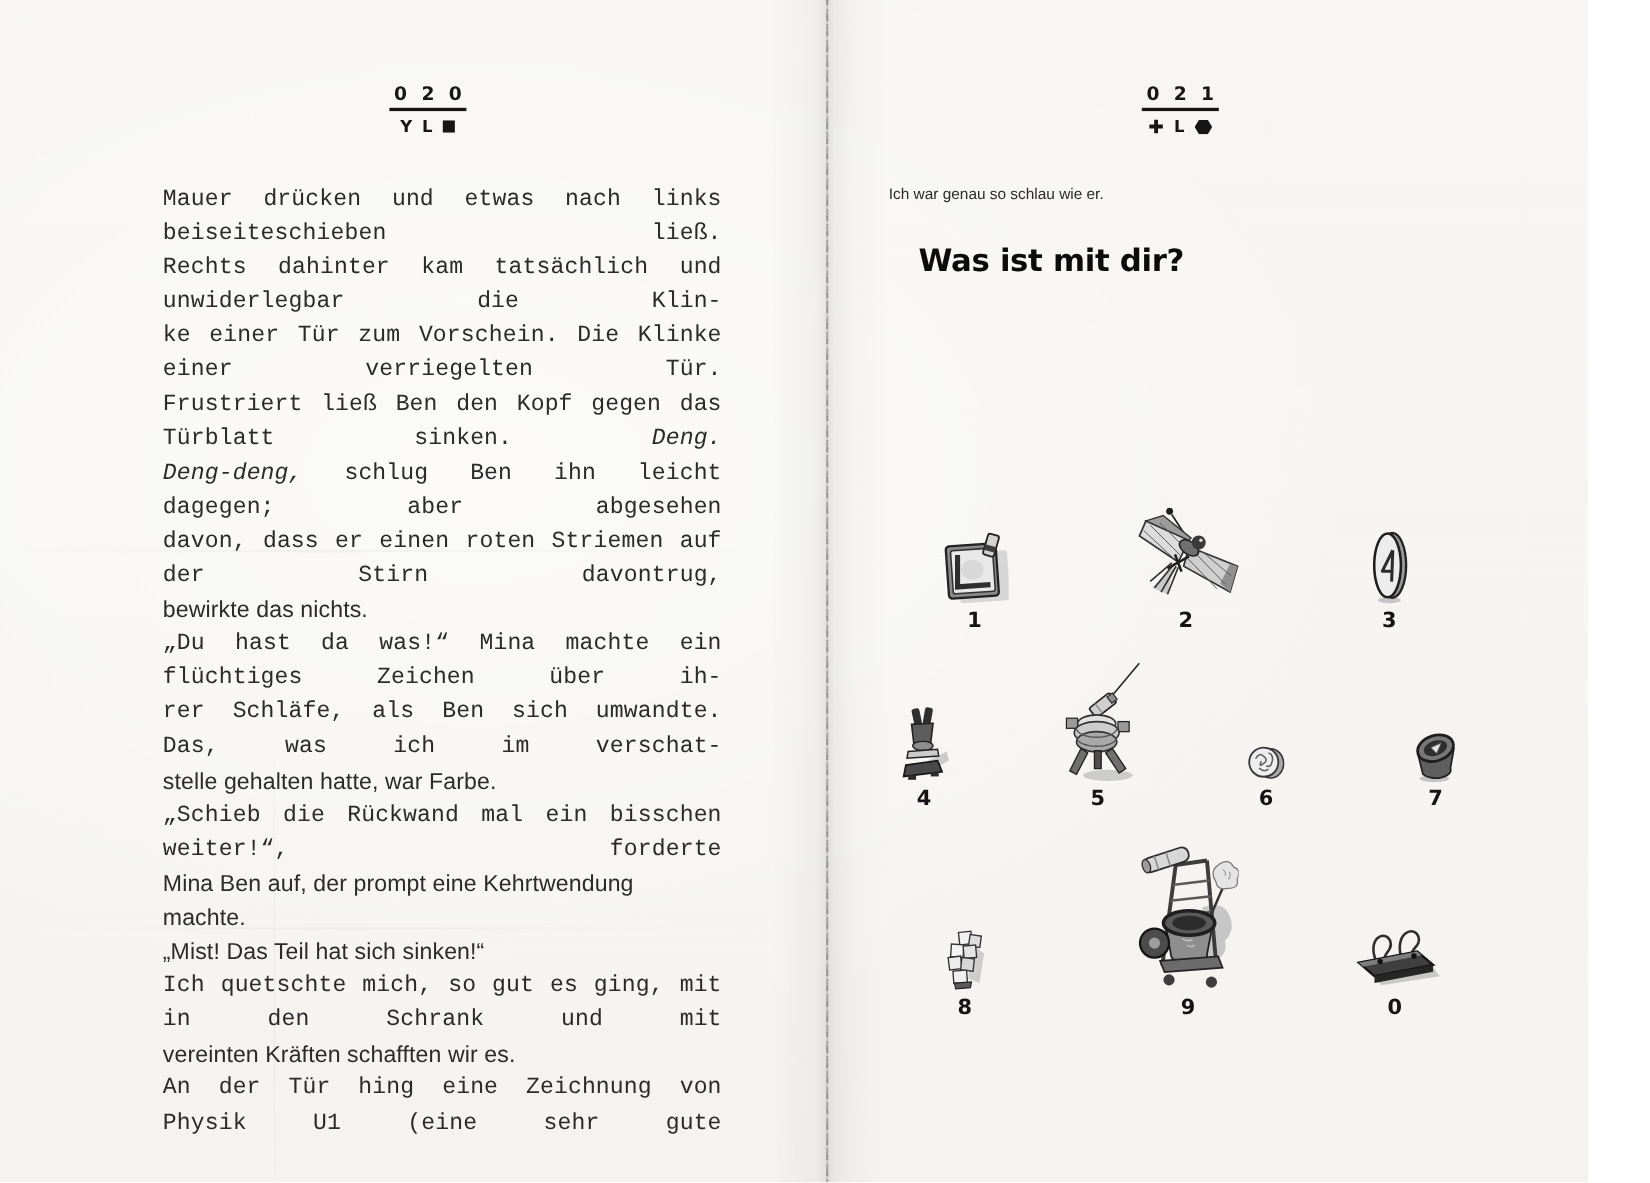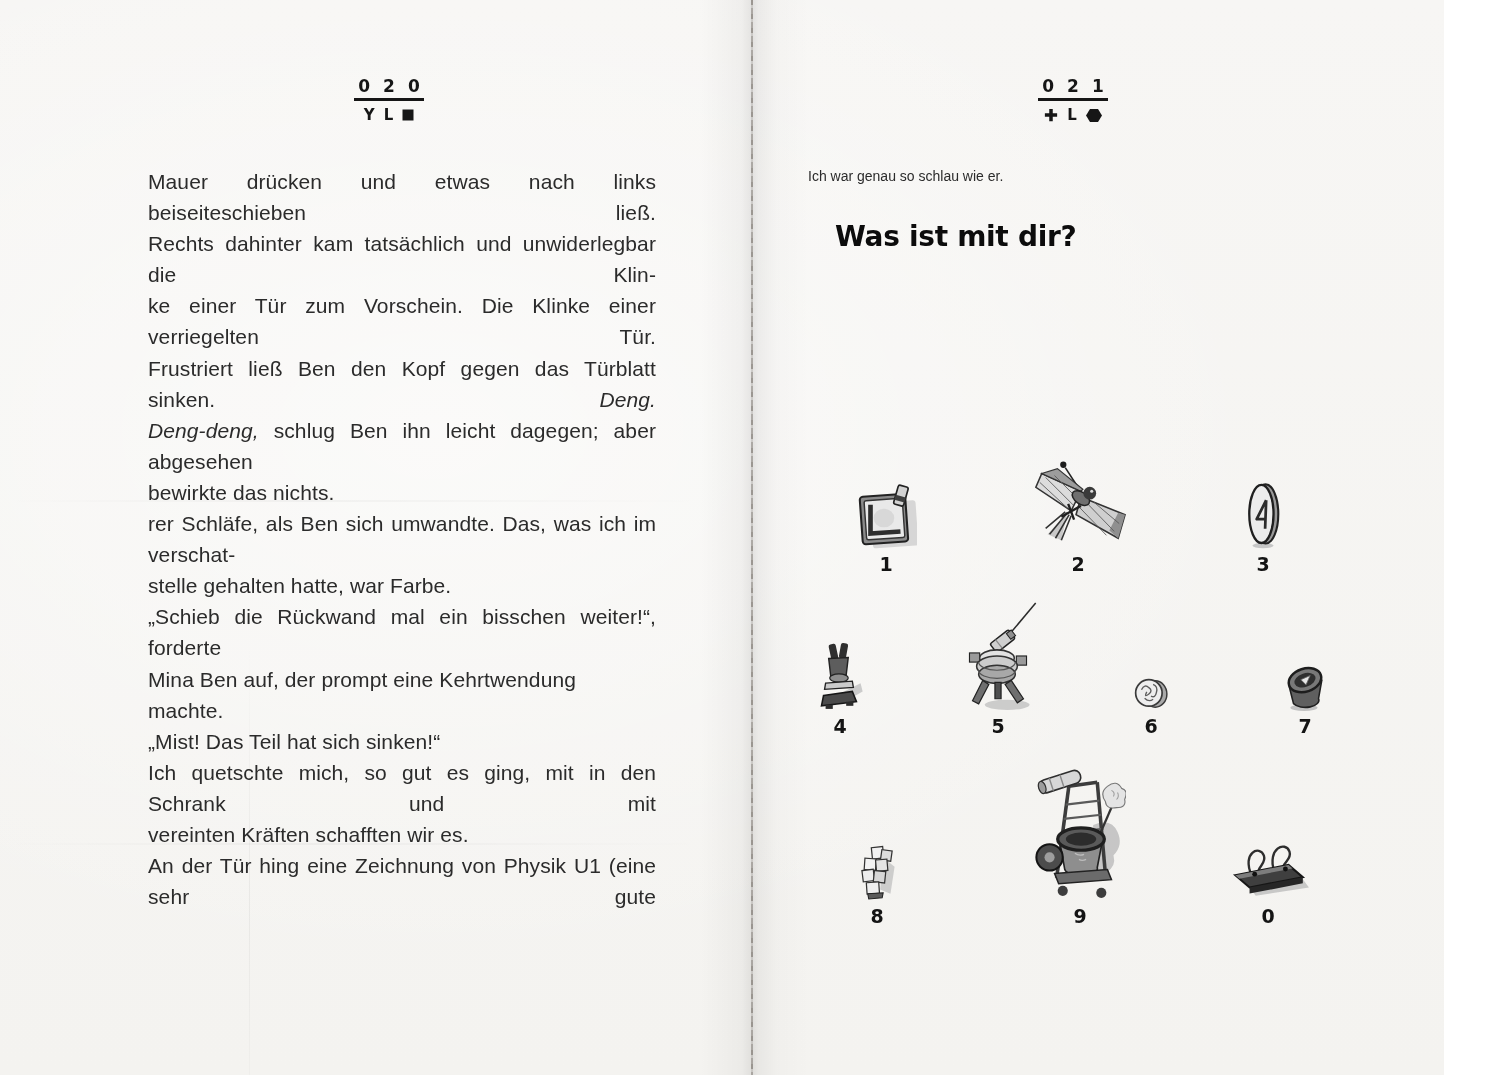--- a/index.html
+++ b/index.html
@@ -52,21 +52,21 @@
   }
   .pn-symbols .sym-shape { display:inline-flex; }
 
   
   .body-text {
     position:absolute; left:148px; top:166px; width:508px;
     font-size:21px; line-height:31.1px; color:#2b2b2b;
     letter-spacing:0.1px;
   }
   .body-text .line { white-space:normal; }
-  .body-text .line.just { text-align:justify; text-align-last:justify; }
+  .body-text .line.just { text-align:justify; text-align-last:justify;font-family:Liberation Mono, monospace; }
   .body-text .it { font-style:italic; }
 
   
   .intro { position:absolute; left:98px; top:168px; font-size:14px; color:#2b2b2b; }
   .heading {
     position:absolute; left:125px; top:221px; margin:0;
     font-family:"DejaVu Sans", sans-serif; font-weight:bold;
     font-size:28px; line-height:31px; color:#0c0c0c; letter-spacing:-0.3px;
   }
 
@@ -98,21 +98,23 @@
         </span>
       </div>
     </div>
 
     <div class="body-text" id="body-text">
         <div class="line just"><span>Mauer drücken und etwas nach links beiseiteschieben ließ.</span></div>
         <div class="line just"><span>Rechts dahinter kam tatsächlich und unwiderlegbar die Klin-</span></div>
         <div class="line just"><span>ke einer Tür zum Vorschein. Die Klinke einer verriegelten Tür.</span></div>
         <div class="line just"><span>Frustriert ließ Ben den Kopf gegen das Türblatt sinken. </span><span class="it">Deng.</span></div>
         <div class="line just"><span class="it">Deng-deng,</span><span> schlug Ben ihn leicht dagegen; aber abgesehen</span></div>
+        <div class="line just"><span>davon, dass er einen roten Striemen auf der Stirn davontrug,</span></div>
         <div class="line"><span>bewirkte das nichts.</span></div>
+        <div class="line just"><span>„Du hast da was!“ Mina machte ein flüchtiges Zeichen über ih-</span></div>
         <div class="line just"><span>rer Schläfe, als Ben sich umwandte. Das, was ich im verschat-</span></div>
         <div class="line"><span>stelle gehalten hatte, war Farbe.</span></div>
         <div class="line just"><span>„Schieb die Rückwand mal ein bisschen weiter!“, forderte</span></div>
         <div class="line"><span>Mina Ben auf, der prompt eine Kehrtwendung machte.</span></div>
         <div class="line"><span>„Mist! Das Teil hat sich sinken!“</span></div>
         <div class="line just"><span>Ich quetschte mich, so gut es ging, mit in den Schrank und mit</span></div>
         <div class="line"><span>vereinten Kräften schafften wir es.</span></div>
         <div class="line just"><span>An der Tür hing eine Zeichnung von Physik U1 (eine sehr gute</span></div>
       </div>
   </div>

